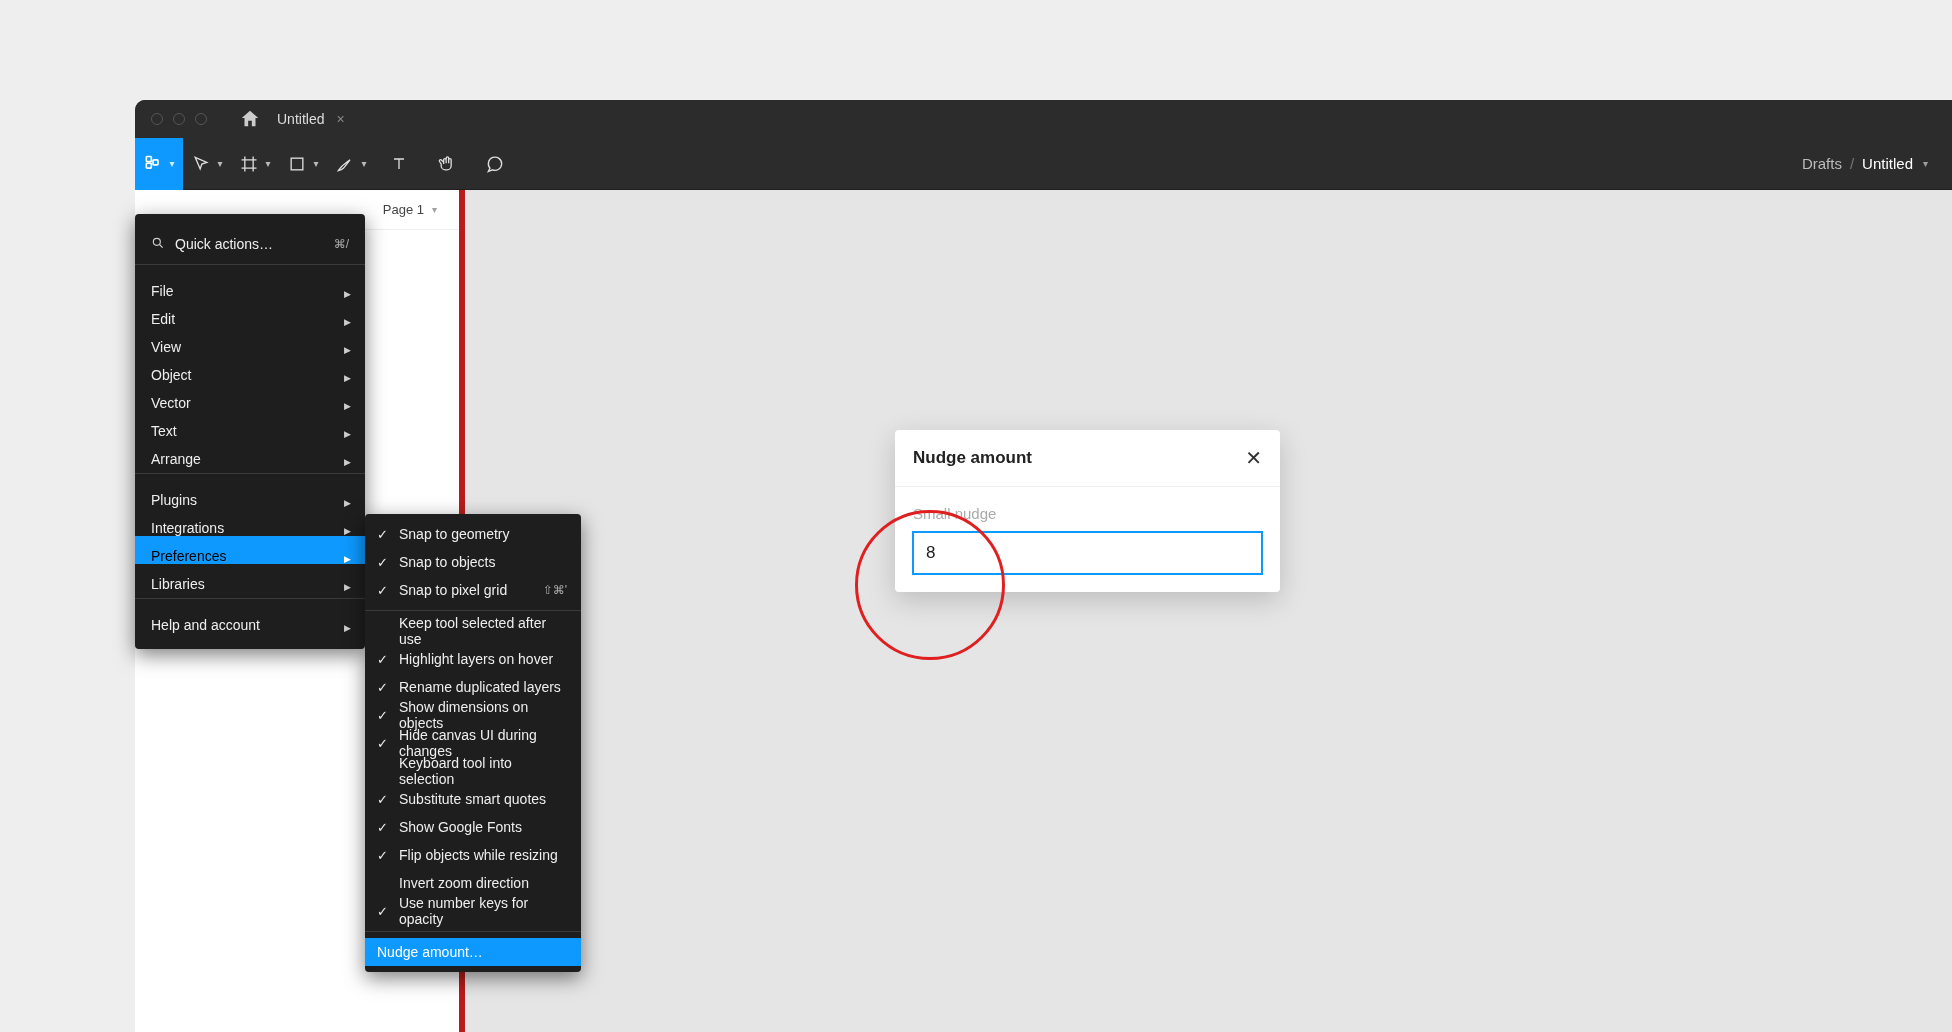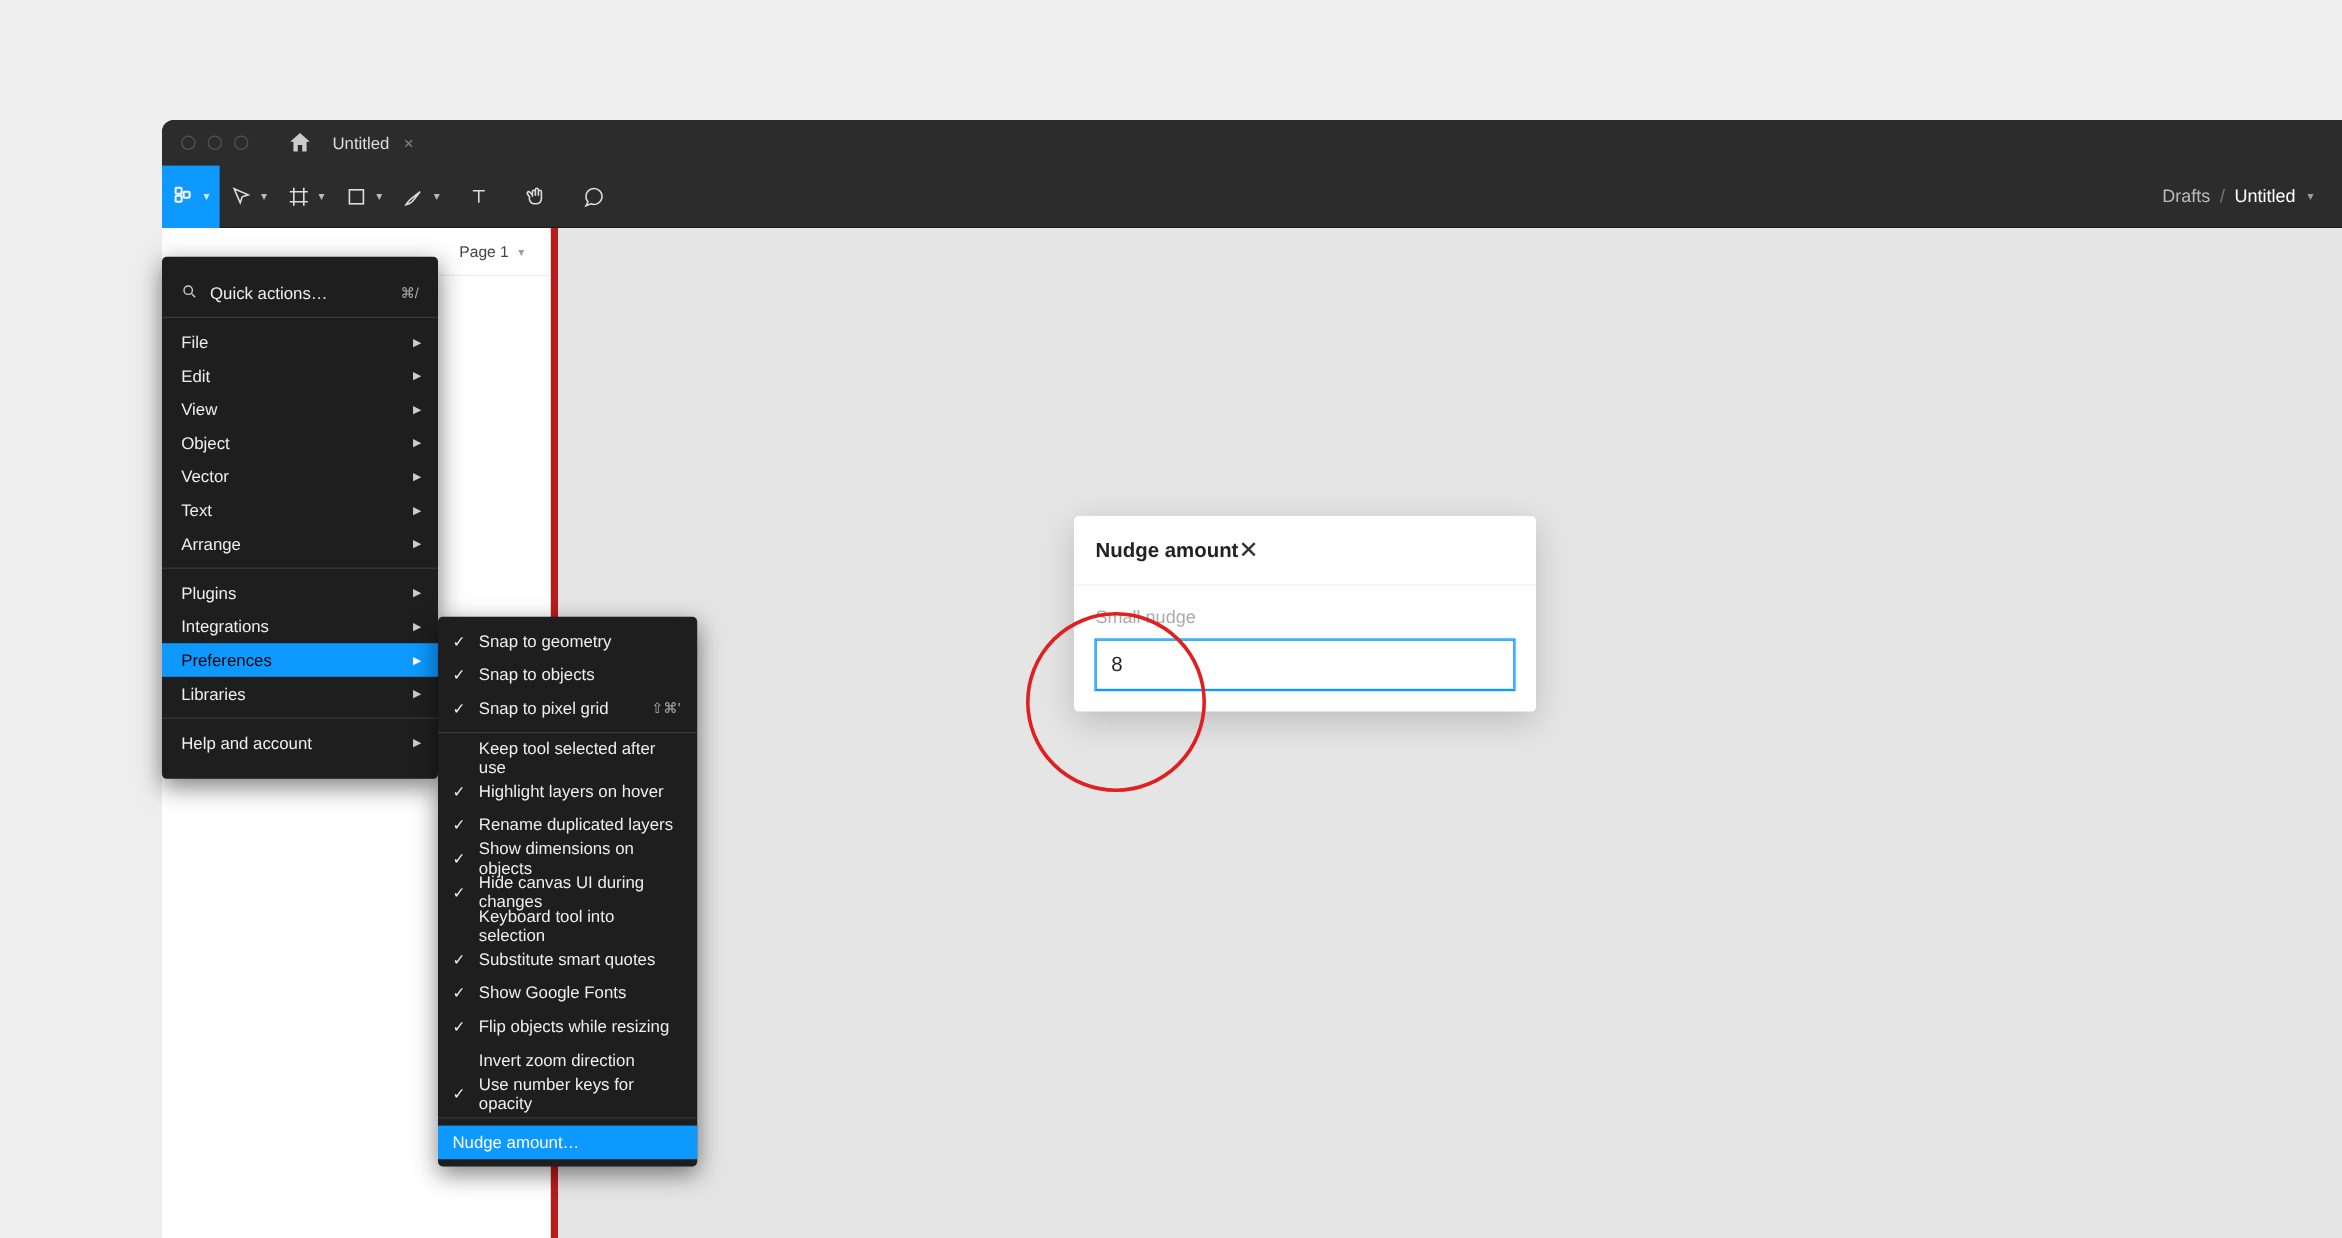--- a/index.html
+++ b/index.html
@@ -124,21 +124,21 @@
     border-radius: 4px;
     box-shadow: 0 6px 20px rgba(0,0,0,.5);
     padding: 16px 0;
     color: #eee;
     font-size: 14px;
     z-index: 10;
     margin-top: 22px;
   }
   .menu-row {
     display: flex;
-    align-items: center;
+    align-items: flex-end;
     height: 28px;
     padding: 0 16px;
     cursor: pointer;
     position: relative;
   }
   .menu-row.with-arrow::after {
     content: "▶";
     font-size: 9px;
     position: absolute;
     right: 14px;
@@ -191,20 +191,21 @@
     top: 430px;
     width: 385px;
     background: #fff;
     border-radius: 4px;
     box-shadow: 0 8px 28px rgba(0,0,0,.18);
     z-index: 20;
   }
   .modal-header {
     display: flex;
     align-items: center;
+    justify-content: space-between;
     padding: 16px 18px;
     border-bottom: 1px solid #eee;
   }
   .modal-title { font-weight: 600; font-size: 17px; color: #222; }
   .modal-close { font-size: 20px; cursor: pointer; color: #333; }
   .modal-body { padding: 18px; display: flex; gap: 32px; }
   .field { display: flex; flex-direction: column; gap: 10px; flex: 1; }
   .field-label { font-size: 15px; color: #aaa; }
   .nudge-input {
     border: 1px solid #0d99ff;

